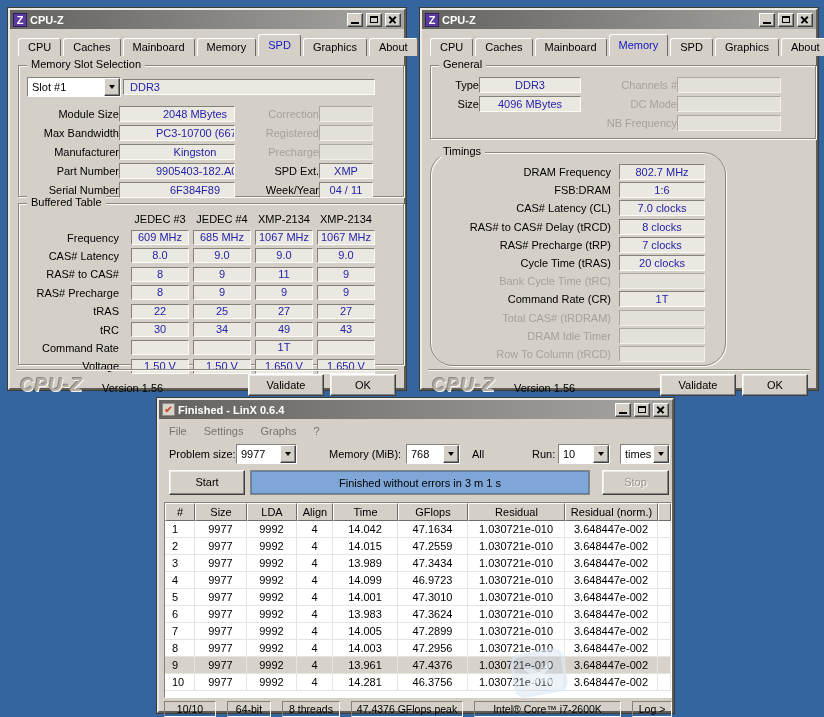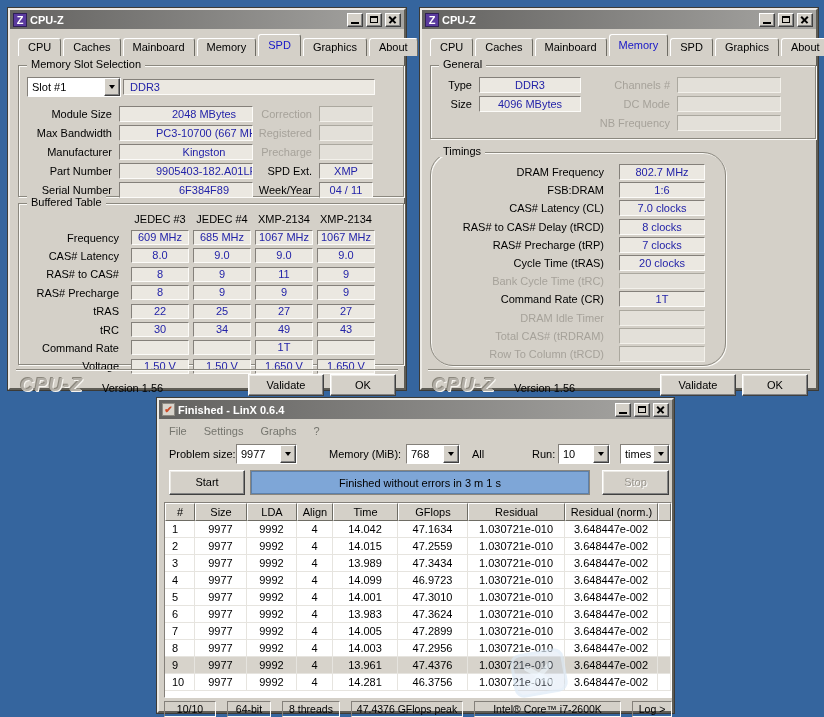--- a/index.html
+++ b/index.html
@@ -29,28 +29,28 @@
   
   .tabstrip { position:absolute; left:6px; top:2px; height:23px; display:flex; align-items:flex-end; }
   .tab { height:18px; line-height:17px; padding:0 9px; background:#d4d0c8; margin-right:2px;
          border:1px solid; border-color:#fff #6e6c64 #6e6c64 #fff; border-bottom:none; border-radius:3px 3px 0 0; }
   .tab.active { height:22px; line-height:20px; color:var(--active-tab-text,#1616c8); position:relative; z-index:2; }
 
   
   .group { position:absolute; border:1px solid #8b887f; box-shadow:inset 1px 1px 0 #fbfaf7, 1px 1px 0 #fbfaf7; }
   .legend { position:absolute; top:-8px; left:8px; background:var(--window-face,#d4d0c8); padding:0 4px; }
   .row { display:flex; align-items:center; height:19px; }
-  .lbl { text-align:right; padding-right:7px; white-space:nowrap; }
+  .lbl { text-align:right; white-space:nowrap; }
   .lbl.dis { color:#a6a29a; }
   .box { background:#ebe8e1; border:1px solid; border-color:#84807a #fcfbf8 #fcfbf8 #84807a;
          color:var(--value-text,#2323a8); text-align:center; height:16px; line-height:14px; overflow:hidden; white-space:nowrap; }
   .box.dis { background:#e3e0d9; border-color:#aba89f #f3f1eb #f3f1eb #aba89f; }
   .abs { position:absolute; }
 
-  .g1l .lbl { width:96px; } .g1l .box { width:134px;padding-left:36px; }
+  .g1l .lbl { width:96px; } .g1l .box { width:116px;padding-left:36px; }
   .g1r .lbl { width:62px; } .g1r .box { width:54px; }
   .ggl .lbl { width:44px; } .ggl .box { width:102px; }
   .ggr .lbl { width:124px; } .ggr .box { width:104px; }
   .gt  .row { height:18.2px; } .gt .lbl { width:176px; } .gt .box { width:86px; margin-left:8px; }
 
   .box.long { width:252px; text-align:left; padding-left:6px; }
 
   
   .tgrid { position:absolute; left:4px; top:6px; display:grid;
            grid-template-columns:106px 62px 62px 62px 62px; grid-auto-rows:18.4px; align-items:center; }
@@ -335,25 +335,25 @@
             </div>
             <div class="row">
               <span class="lbl dis">Bank Cycle Time (tRC)</span>
               <div class="box dis"></div>
             </div>
             <div class="row">
               <span class="lbl">Command Rate (CR)</span>
               <div class="box">1T</div>
             </div>
             <div class="row">
+              <span class="lbl dis">Total CAS# (tRDRAM)</span>
+              <div class="box dis"></div>
+            </div>
+            <div class="row">
               <span class="lbl dis">DRAM Idle Timer</span>
-              <div class="box dis"></div>
-            </div>
-            <div class="row">
-              <span class="lbl dis">Total CAS# (tRDRAM)</span>
               <div class="box dis"></div>
             </div>
             <div class="row">
               <span class="lbl dis">Row To Column (tRCD)</span>
               <div class="box dis"></div>
             </div>
           </div>
       </div>
 
       <div class="groove" style="top:338px;"></div>

